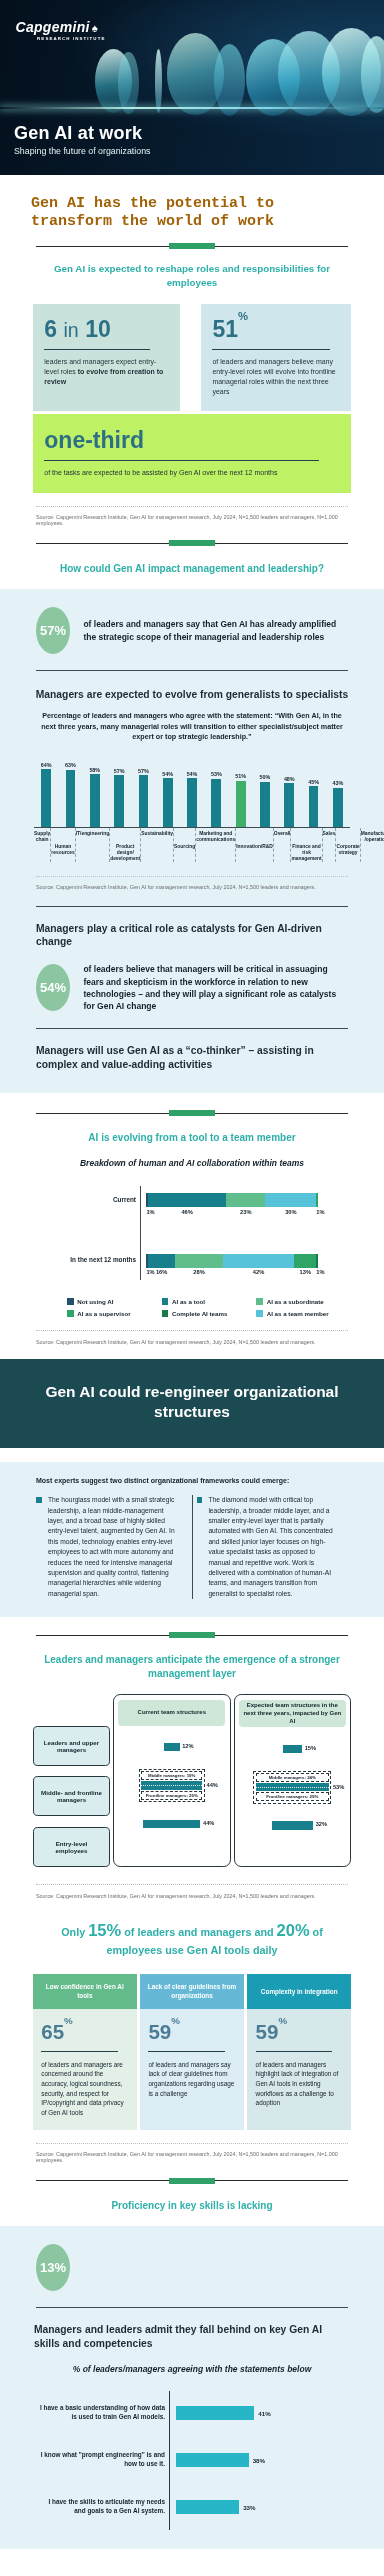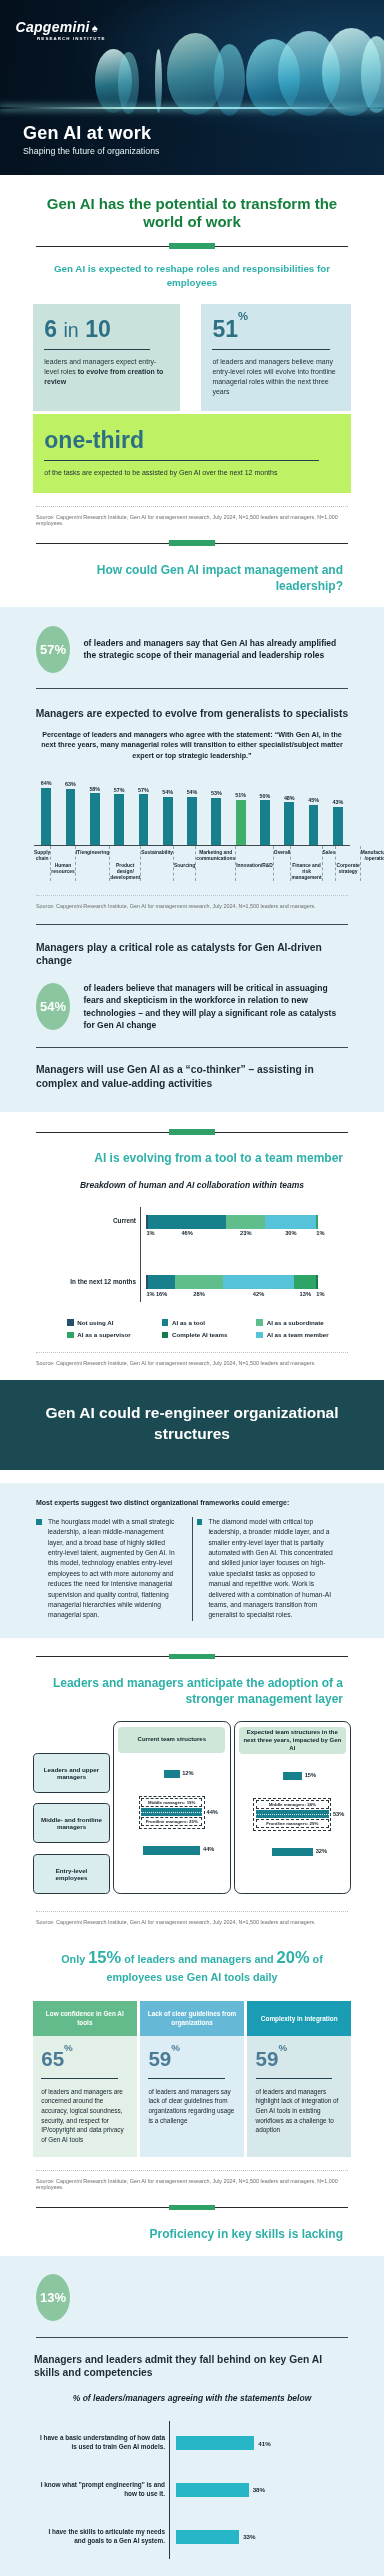--- a/index.html
+++ b/index.html
@@ -20,29 +20,29 @@
   .d7{left:278px;top:31px;width:62px;height:85px;background:linear-gradient(170deg,rgba(190,245,245,.75),rgba(70,190,220,.6) 55%,rgba(20,100,140,.55));}
   .d8{left:322px;top:28px;width:59px;height:88px;background:linear-gradient(165deg,rgba(225,255,250,.85),rgba(110,215,230,.6) 55%,rgba(25,110,150,.55));}
   .d9{left:361px;top:36px;width:31px;height:77px;background:linear-gradient(170deg,rgba(200,250,245,.8),rgba(60,170,205,.55));}
   .floorline{position:absolute;left:0;right:0;top:107px;height:1.5px;
     background:linear-gradient(90deg,rgba(90,200,200,.05),rgba(200,255,245,.9) 35%,rgba(150,235,255,.85) 70%,rgba(90,200,200,.05));
     box-shadow:0 0 7.2px 1.5px rgba(140,235,235,.55);}
   .logo{position:absolute;left:15.5px;top:18.5px;color:#fff;}
   .logo-main{font-size:14px;font-weight:700;font-style:italic;letter-spacing:0.3px;}
   .logo-spade{font-size:11.3px;font-style:normal;margin-left:2.1px;}
   .logo-sub{font-size:4.4px;letter-spacing:1.1px;margin-top:1.5px;margin-left:21.6px;font-weight:700;}
-  .hero-text{position:absolute;left:23px;top:123px;color:#fff;}
+  .hero-text{position:absolute;left:14px;top:123px;color:#fff;}
   .hero-text h1{margin:0;font-size:18px;font-weight:700;letter-spacing:0.2px;}
   .hero-text p{margin:2.1px 0 0;font-size:8.8px;font-weight:300;color:#e8f4f6;}
-  .big-title{color:#15803d;font-size:15px;font-weight:700;text-align:center;line-height:1.25;margin:19.6px 31px 11.3px;}
+  .big-title{color:#a16207;font-size:15px;font-weight:700;line-height:1.25;margin:19.6px 31px 11.3px;font-family:Liberation Mono, monospace;}
   .divider{display:flex;align-items:center;margin:8.2px 36px;}
   .divider .ln{flex:1;height:0.8px;background:#2b2b2b;}
   .divider .gn{width:46px;height:5.7px;background:#2fa166;}
   .teal-lead{color:#2eb0a9;font-size:9.8px;font-weight:700;text-align:center;line-height:1.35;margin:13.4px 41px 15.5px;}
-  .teal-head{color:#2eb0a9;font-size:12px;font-weight:700;text-align:right;line-height:1.35;margin:15.5px 41px 13.4px;}
+  .teal-head{color:#2eb0a9;font-size:10px;font-weight:700;text-align:center;line-height:1.35;margin:15.5px 41px 13.4px;}
   .dark-head{color:#1e2b33;font-size:10.3px;font-weight:700;line-height:1.3;margin:17.5px 0 4.1px;}
   .dotted{border-top:1px dotted #b9c3c6;margin:13.4px 36px 0;}
   .source{color:#6d6d6d;font-size:5.4px;margin:7.2px 36px 14.4px;}
   .band-light{background:#e4f2f8;padding:4.1px 0 14.4px;}
   .band-dark{background:#1c4a52;color:#fff;text-align:center;padding:23px 20.6px 26px;}
   .band-dark h2{margin:0;font-size:15.5px;font-weight:700;line-height:1.3;}
   .rule{border:none;border-top:0.8px solid #3d4a50;margin:15.5px 36px;}
 
   
   .cards{display:flex;gap:21px;margin:3.1px 33px 0;}
@@ -398,21 +398,21 @@
           <p>The diamond model with critical top leadership, a broader middle layer, and a smaller entry-level layer that is partially automated with Gen AI. This concentrated and skilled junior layer focuses on high-value specialist tasks as opposed to manual and repetitive work. Work is delivered with a combination of human-AI teams, and managers transition from generalist to specialist roles.</p>
         </div>
     </div>
   </section>
 
   <div class="divider" style="margin-top:15.5px;">
       <span class="ln"></span>
       <span class="gn"></span>
       <span class="ln"></span>
     </div>
-  <h3 class="teal-head">Leaders and managers anticipate the adoption of a stronger management layer</h3>
+  <h3 class="teal-head">Leaders and managers anticipate the emergence of a stronger management layer</h3>
 
   <div class="orgdiag">
     <div class="orglabels">
       <div class="orglabel">Leaders and upper managers</div>
       <div class="orglabel">Middle- and frontline managers</div>
       <div class="orglabel">Entry-level employees</div>
     </div>
 
     <div class="orgpanel">
       <div class="orghead">Current team structures</div>

